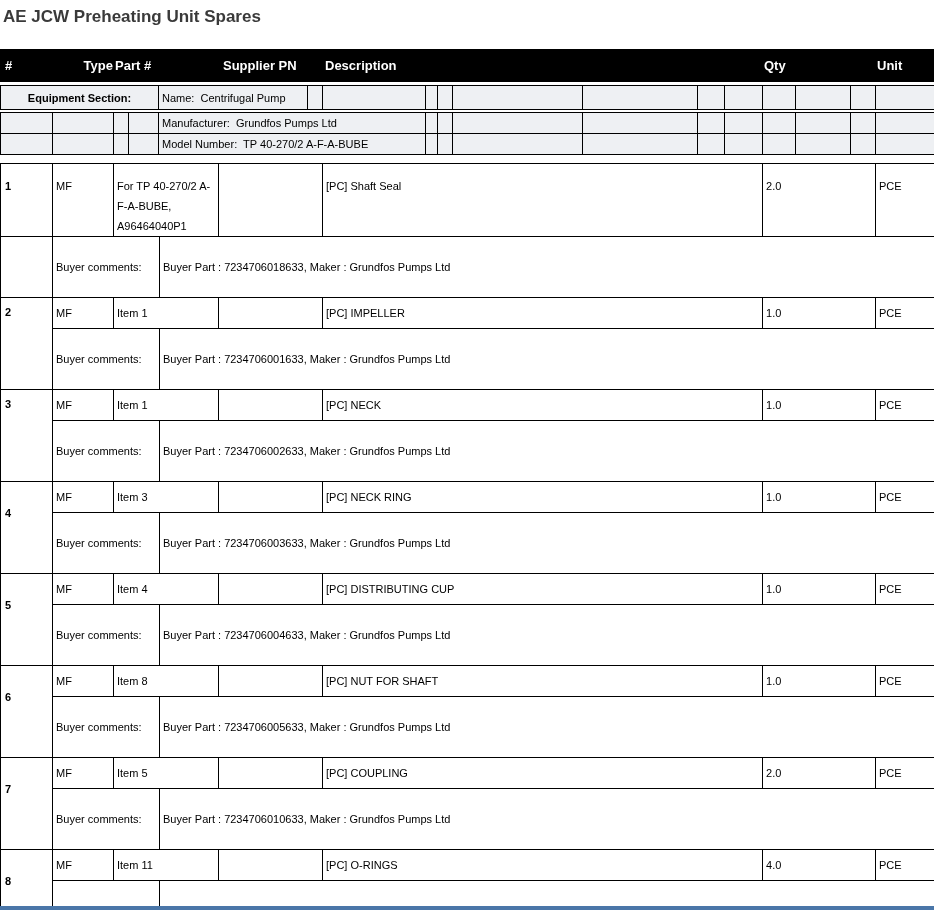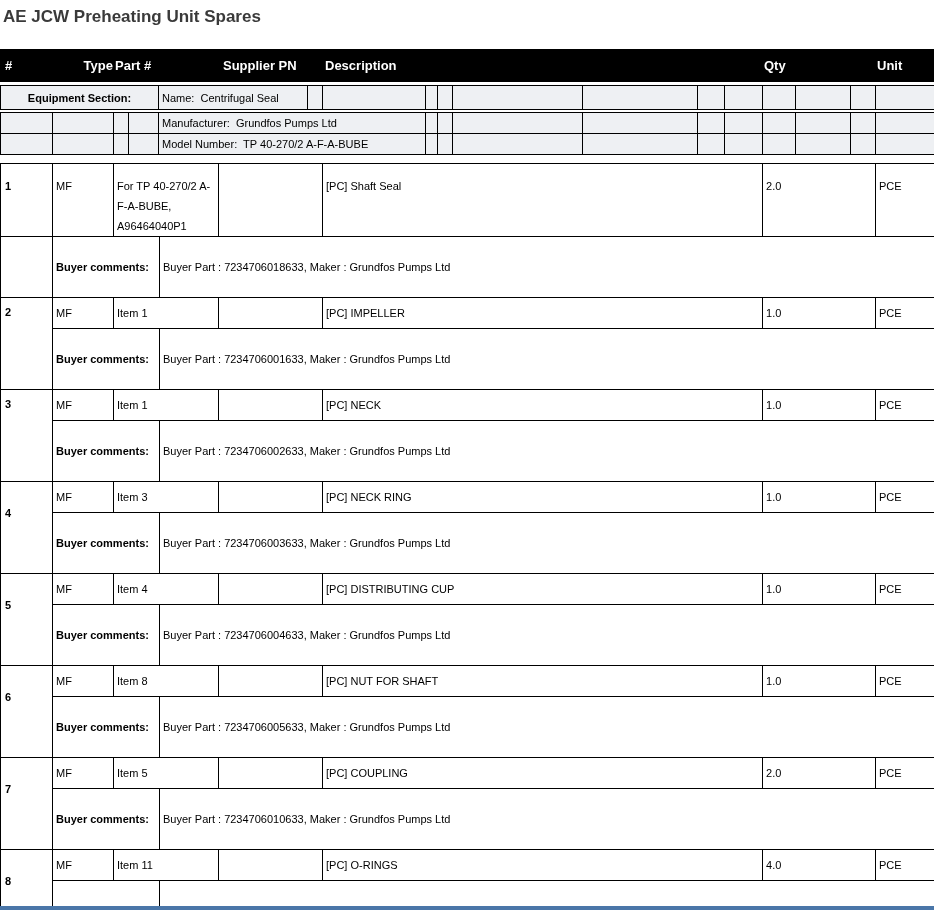--- a/index.html
+++ b/index.html
@@ -44,21 +44,21 @@
 
   
   .items{margin-top:8px;}
   tr.item-row > td{height:31px;vertical-align:top;padding-top:5px;background:#fff;}
   tr.item-row.tall > td{height:73px;padding-top:12px;}
   tr.buyer-row > td{height:61px;vertical-align:middle;background:#fff;}
   td.num{font-weight:bold;vertical-align:top;padding-left:4px;}
   td.num.pt-a{padding-top:12px;}
   td.num.pt-b{padding-top:4px;}
   td.num.pt-c{padding-top:21px;}
-  td.buyer-label{font-weight:bold;}
+  td.buyer-label{font-weight:normal;}
   td.part{white-space:normal;word-wrap:break-word;}
 
   .bottom-bar{position:absolute;left:0;bottom:0;width:934px;height:4px;
               background:var(--bottom-bar);}
 </style>
 </head>
 <body>
 
 <div id="page">
 
@@ -87,21 +87,21 @@
       <col style="width:27px">
         <col style="width:38px">
         <col style="width:33px">
         <col style="width:55px">
       <col style="width:25px">
         <col style="width:59px">
     </colgroup>
     <tbody>
         <tr>
       <td class="eq-label">Equipment Section:</td>
-      <td class="eq-text">Name:  Centrifugal Seal</td>
+      <td class="eq-text">Name:  Centrifugal Pump</td>
       <td></td>
       <td></td>
       <td></td>
       <td></td>
       <td></td>
       <td></td>
       <td></td>
       <td></td>
       <td></td>
       <td></td>

